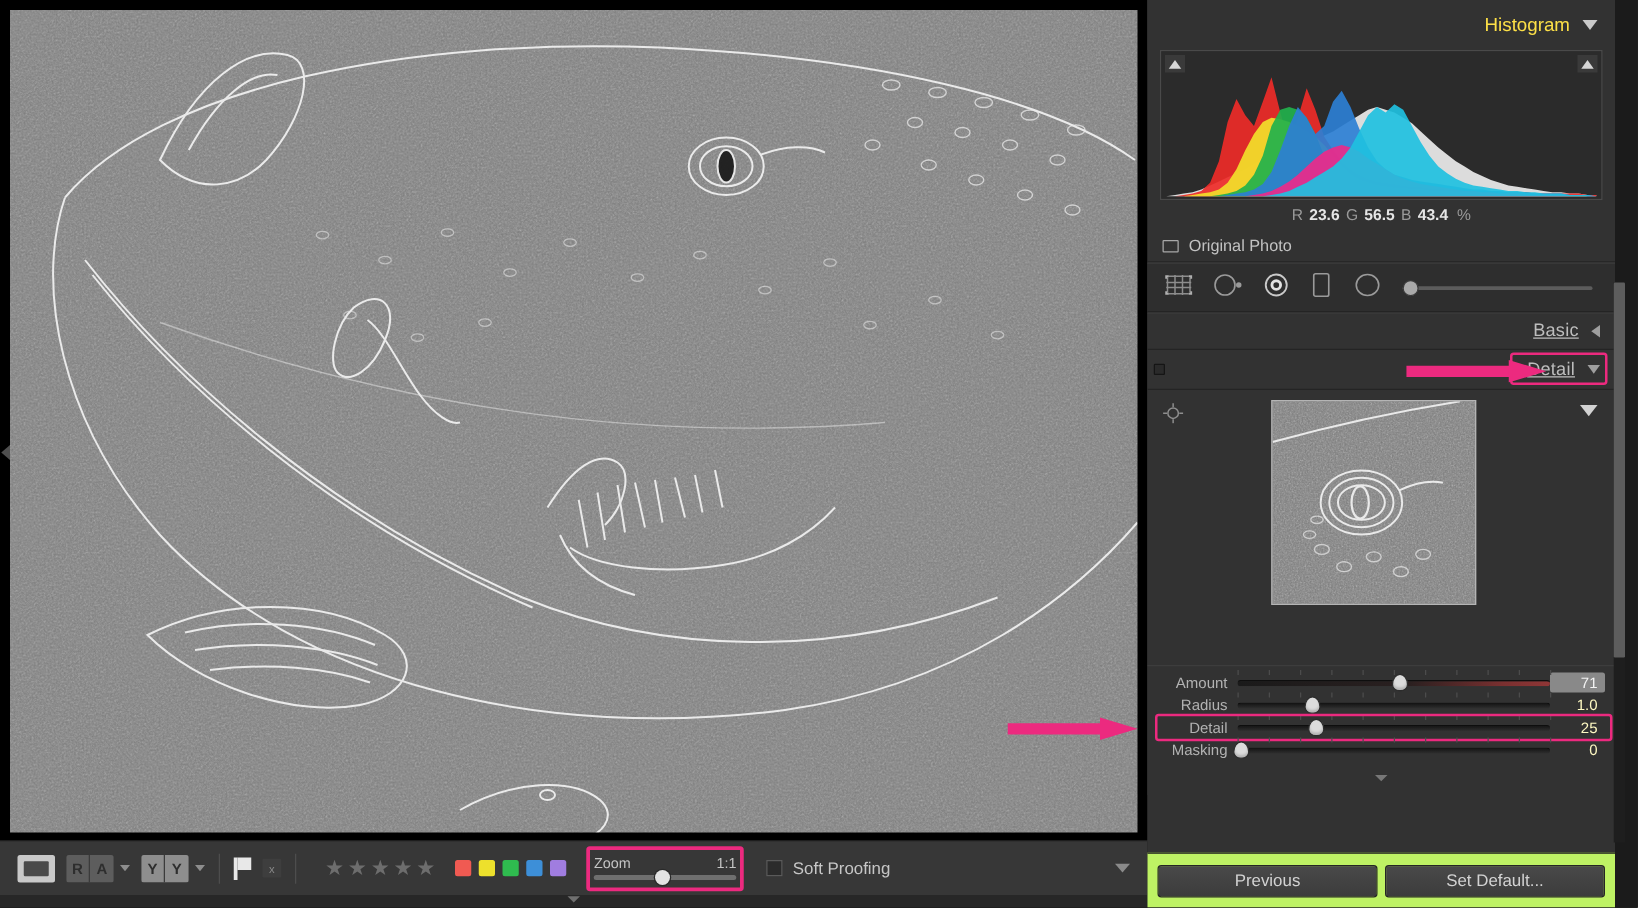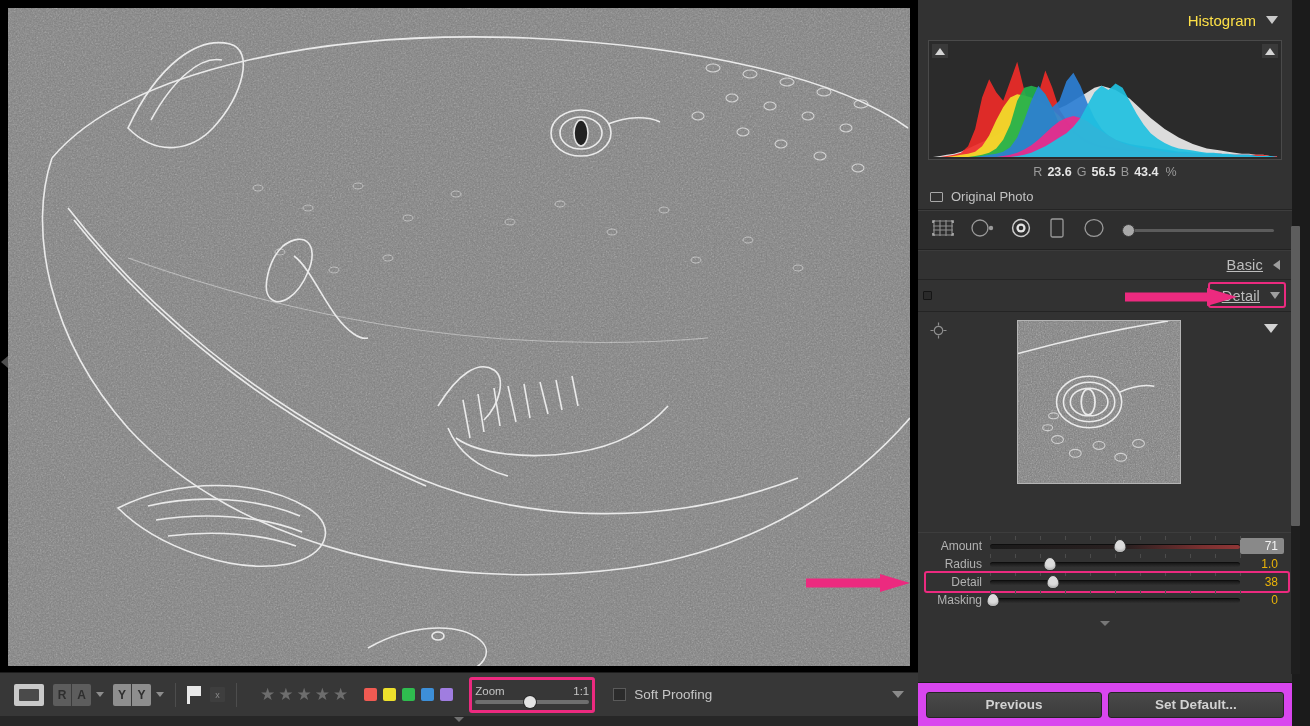--- a/index.html
+++ b/index.html
@@ -451,21 +451,21 @@
     width: 13px; height: 14px;
     transform: translateX(-50%);
     background: #dcdcdc;
     border: 1px solid #2c2c2c;
     border-radius: 50% 50% 46% 46% / 62% 62% 38% 38%;
     box-shadow: inset 0 -2px 2px rgba(0,0,0,.18);
   }
   .sl-val {
     width: 44px;
     text-align: right;
-    color: #eab308;
+    color: #fef9c3;
     font-size: 12px;
     padding-right: 6px;
   }
   .sl-val.boxed {
     background: #898989;
     color: #f2f2f2;
     border-radius: 2px;
     padding: 1px 6px 1px 0;
   }
   #detail-slider-hl {
@@ -491,24 +491,24 @@
     border-left: 5px solid transparent;
     border-right: 5px solid transparent;
     border-top: 5px solid #777;
   }
 
   
   #rp-bottom {
     position: absolute;
     left: 0; bottom: 0;
     width: 374px; height: 44px;
-    background: #d946ef;
+    background: #bef264;
     border-top: 1px solid #1d1d1d;
     display: flex; align-items: center;
-    padding: 0 8px; gap: 6px; font-weight: bold;
+    padding: 0 8px; gap: 6px;
   }
   .rp-btn {
     flex: 1; height: 26px;
     background: linear-gradient(to bottom,#494949,#3c3c3c);
     border: 1px solid #252525;
     border-radius: 3px;
     color: #d2d2d2;
     font-size: 13.5px;
     display: flex; align-items: center; justify-content: center;
     cursor: default;
@@ -892,21 +892,21 @@
                   <i style="left:40%"></i>
                   <i style="left:50%"></i>
                   <i style="left:60%"></i>
                   <i style="left:70%"></i>
                   <i style="left:80%"></i>
                   <i style="left:90%"></i>
                   <i style="left:100%"></i>
                 </span>
               <span class="sl-knob" style="left:25%"></span>
             </span>
-            <span class="sl-val">38</span>
+            <span class="sl-val">25</span>
             <span id="detail-slider-hl"></span>
           </div>
 
           <div class="slider-row">
             <span class="sl-label">Masking</span>
             <span class="sl-track-wrap">
               <span class="sl-track"></span>
               <span class="sl-ticks">
                   <i style="left:0%"></i>
                   <i style="left:10%"></i>

